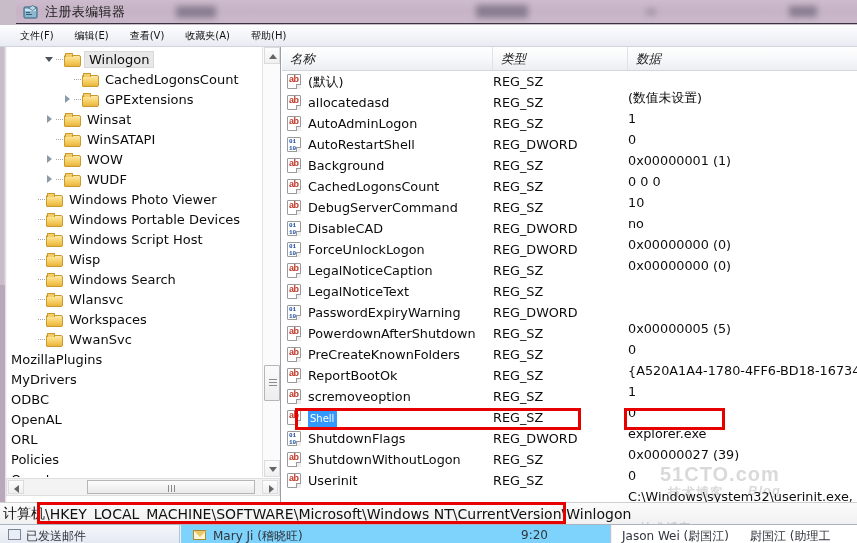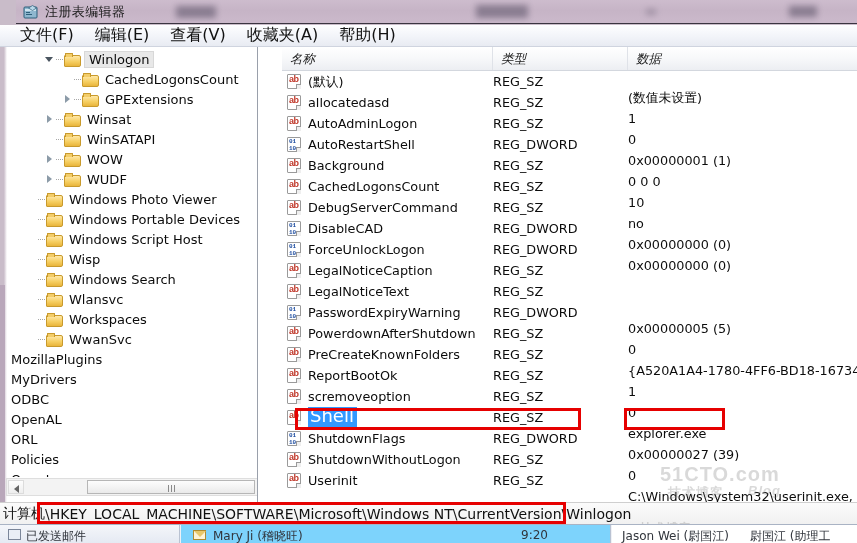--- a/index.html
+++ b/index.html
@@ -32,31 +32,31 @@
   }
 
   
   .menubar{
     position:absolute; left:0; top:25px; width:857px; height:22px;
     background:linear-gradient(180deg,#fefeff 0%,#f2f4f9 55%,#e8ebf2 100%);
     border-bottom:1px solid #cfd4df;
     display:flex; align-items:center; padding-left:10px;
   }
   .menu-item{
-    font-size:16px; padding:2px 11px 2px 10px; color:#111; white-space:nowrap;
+    font-size:10px; padding:2px 11px 2px 10px; color:#111; white-space:nowrap;
     font-family:"DejaVu Sans","Liberation Sans",sans-serif;
   }
 
   
   .content{
     position:absolute; left:0; top:47px; width:857px; height:455px;
     background:#fff;
   }
   .leftpane{
-    position:absolute; left:0; top:0; width:258px; height:455px;
+    position:absolute; left:0; top:0; width:281px; height:455px;
     background:#fff; border-right:1px solid #9aa0ab; overflow:hidden;
   }
   .left-edge{
     position:absolute; left:0; top:0; width:7px; height:455px;
     background:linear-gradient(90deg,#c9bcc9 0%,#c9bcc9 55%,#ffffff 100%);
   }
   .left-edge2{
     position:absolute; left:0; top:238px; width:5px; height:217px;
     background:#b9a7ba;
   }
@@ -191,21 +191,21 @@
     content:"01\A 10"; white-space:pre; position:absolute; left:1px; top:0px;
     font-size:6px; font-weight:bold; color:#1f4ea1; line-height:7px;
     font-family:"Liberation Mono",monospace;
   }
   .ico-fold{
     position:absolute; right:-1px; bottom:-1px; width:5px; height:5px;
     background:#efefef; border-left:1px solid #9a9a9a; border-top:1px solid #9a9a9a;
   }
   .selname{
     background:#3399ff; color:#fff; padding:1px 3px 8px 2px;
-    display:inline-block; line-height:16px; font-size:18px;
+    display:inline-block; line-height:16px; font-size:10px;
   }
 
   
   .statusbar{
     position:absolute; left:0; top:502px; width:857px; height:22px;
     background:linear-gradient(180deg,#fbfbfb,#f1f1f1);
     border-top:1px solid #cfcfcf;
     display:flex; align-items:center;
     overflow:hidden;
   }

